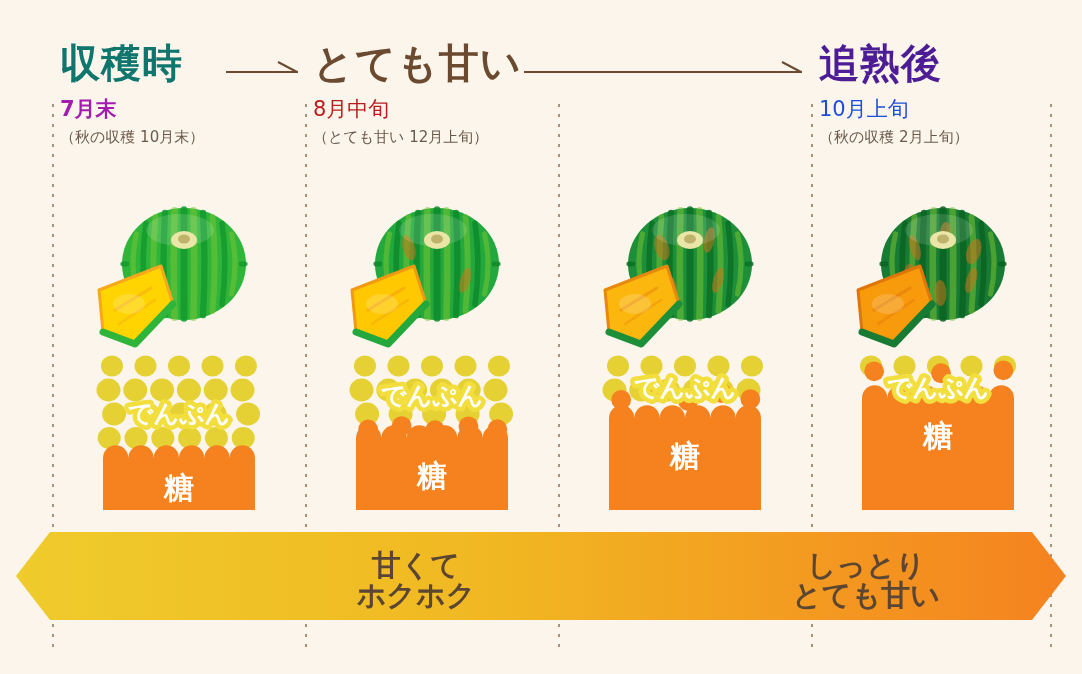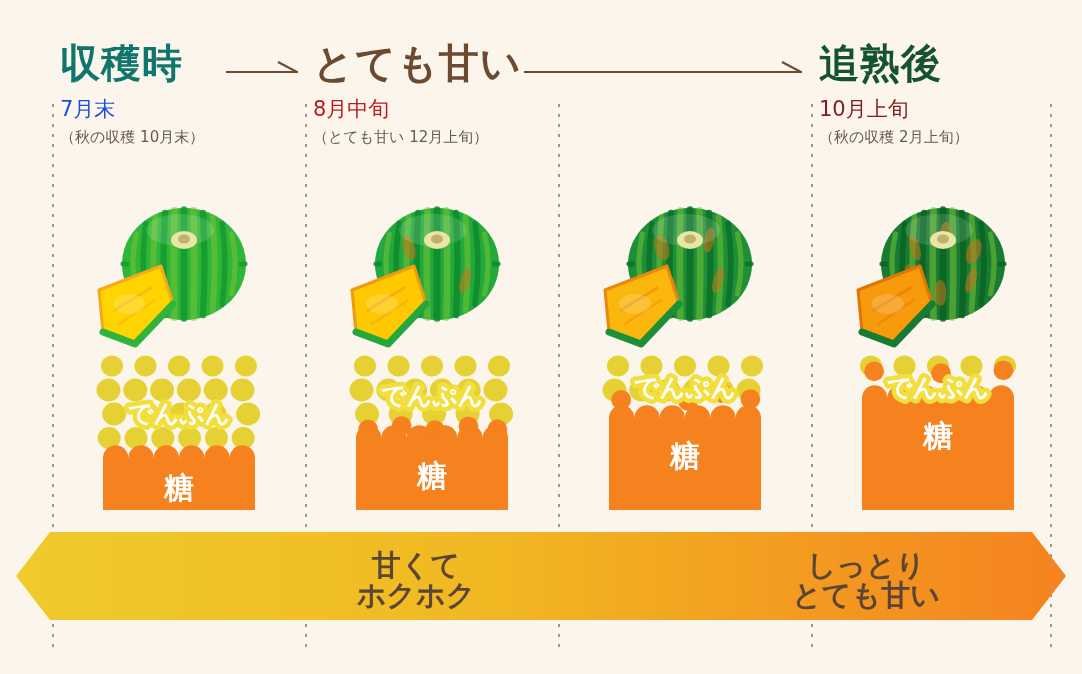--- a/index.html
+++ b/index.html
@@ -74,31 +74,31 @@
 <body style="background: rgb(251, 245, 236);">
 
 <div id="stage">
     <div class="vsep" style="left: 52px; background-image: linear-gradient(rgb(168, 146, 123) 0px, rgb(168, 146, 123) 3px, rgba(0, 0, 0, 0) 3px, rgba(0, 0, 0, 0) 10px);"></div>
     <div class="vsep" style="left: 305px; background-image: linear-gradient(rgb(168, 146, 123) 0px, rgb(168, 146, 123) 3px, rgba(0, 0, 0, 0) 3px, rgba(0, 0, 0, 0) 10px);"></div>
     <div class="vsep" style="left: 558px; background-image: linear-gradient(rgb(168, 146, 123) 0px, rgb(168, 146, 123) 3px, rgba(0, 0, 0, 0) 3px, rgba(0, 0, 0, 0) 10px);"></div>
     <div class="vsep" style="left: 811px; background-image: linear-gradient(rgb(168, 146, 123) 0px, rgb(168, 146, 123) 3px, rgba(0, 0, 0, 0) 3px, rgba(0, 0, 0, 0) 10px);"></div>
     <div class="vsep" style="left: 1050px; background-image: linear-gradient(rgb(168, 146, 123) 0px, rgb(168, 146, 123) 3px, rgba(0, 0, 0, 0) 3px, rgba(0, 0, 0, 0) 10px);"></div>
     <div class="col-head" style="left: 60px; top: 40px; width: 253px;">
       <div class="ctitle" style="color: #0f766e;">収穫時</div>
-      <div class="cdate" style="color: #1d4ed8;">7月末</div>
+      <div class="cdate" style="color: #a21caf; font-weight: bold;">7月末</div>
       <div class="csub">（秋の収穫 10月末）</div>
     </div>
     <div class="col-head" style="left: 313px; top: 40px; width: 253px;">
       <div class="ctitle" style="color: rgb(107, 74, 48);">とても甘い</div>
       <div class="cdate" style="color: #b91c1c;">8月中旬</div>
       <div class="csub">（とても甘い 12月上旬）</div>
     </div>
     <div class="col-head" style="left: 819px; top: 40px; width: 253px;">
-      <div class="ctitle" style="color: #14532d;">追熟後</div>
-      <div class="cdate" style="color: #7f1d1d;">10月上旬</div>
+      <div class="ctitle" style="color: #4c1d95;">追熟後</div>
+      <div class="cdate" style="color: #1d4ed8;">10月上旬</div>
       <div class="csub">（秋の収穫 2月上旬）</div>
     </div>
     <div class="hArrow" style="left: 226px; top: 60px; width: 72px;">
       <div class="shaft" style="background: rgb(107, 74, 48);"></div>
       <div class="head"><svg viewBox="0 0 22 24" width="22" height="24">
           <path d="M2 2 L21 12" stroke="#6B4A30" stroke-width="2" fill="none"></path>
         </svg></div>
     </div>
     <div class="hArrow" style="left: 524px; top: 60px; width: 278px;">
       <div class="shaft" style="background: rgb(107, 74, 48);"></div>

